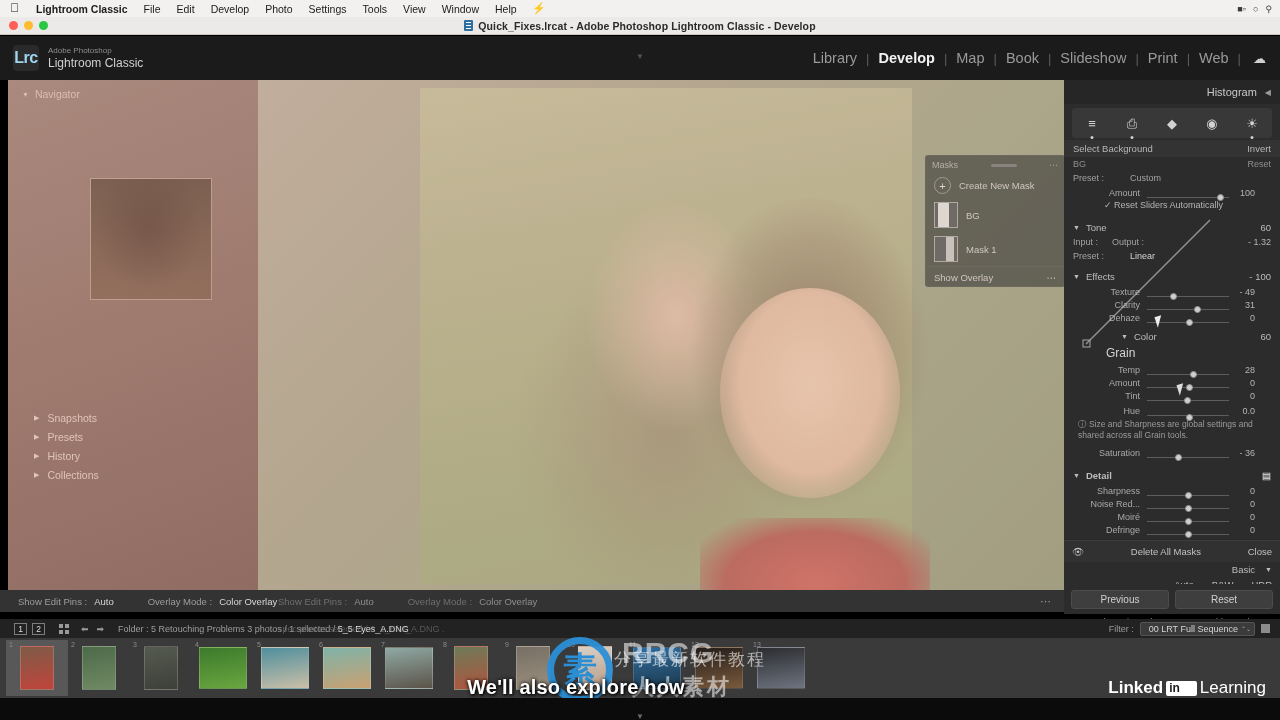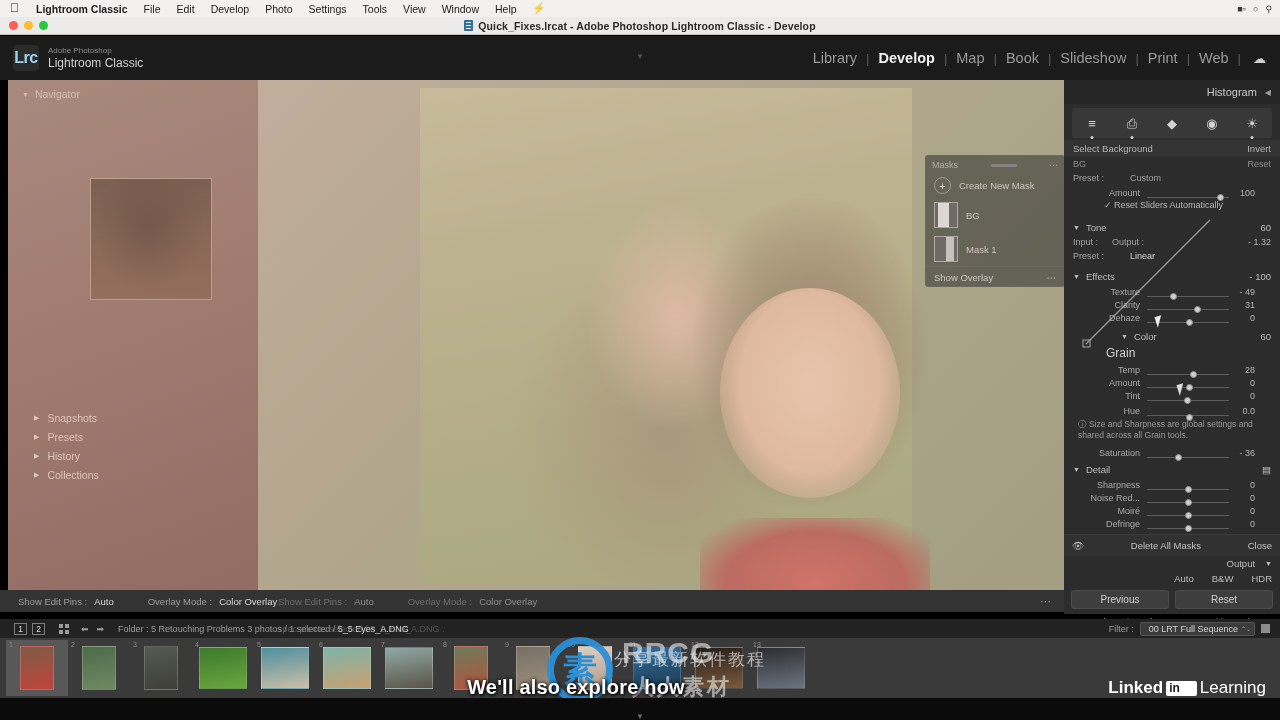--- a/index.html
+++ b/index.html
@@ -540,21 +540,21 @@
           <span>Size and Sharpness are global settings and shared across all Grain tools.</span>
         </div>
         <div class="srow">
           <span class="lab">Saturation</span>
           <span class="track">
               <i class="knob" style="left:34%"></i>
             </span>
           <span class="val">- 36</span>
         </div>
 
-        <div class="sect" style="margin-top:2px;">
+        <div class="sect" style="margin-top:8px;font-weight:bold;">
           <span class="l">
               <span class="tri">▼</span>
             <span>Detail</span>
             </span>
           <span>▤</span>
         </div>
         <div class="srow">
           <span class="lab">Sharpness</span>
           <span class="track">
               <i class="knob" style="left:46%"></i>
@@ -583,21 +583,21 @@
           <span class="val">0</span>
         </div>
 
         <div class="rp-actions" style="margin-top:5px;">
           <span>👁</span>
           <span>Delete All Masks</span>
           <span>Close</span>
         </div>
 
         <div class="rp-basicbar">
-          <span>Output</span>
+          <span>Basic</span>
           <span style="font-size:7px;">▼</span>
         </div>
         <div class="rp-modes">
           <span>Auto</span>
           <span>B&amp;W</span>
           <span>HDR</span>
         </div>
         <div class="rp-profile">
           <span>Profile :</span>
           <span style="color:#d2d2d2">Adobe Standard</span>

